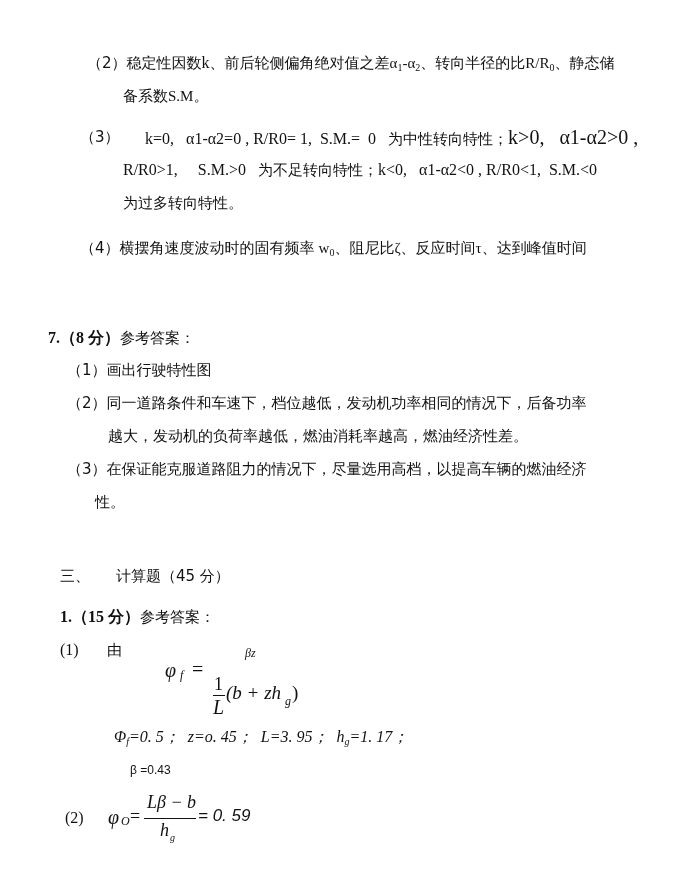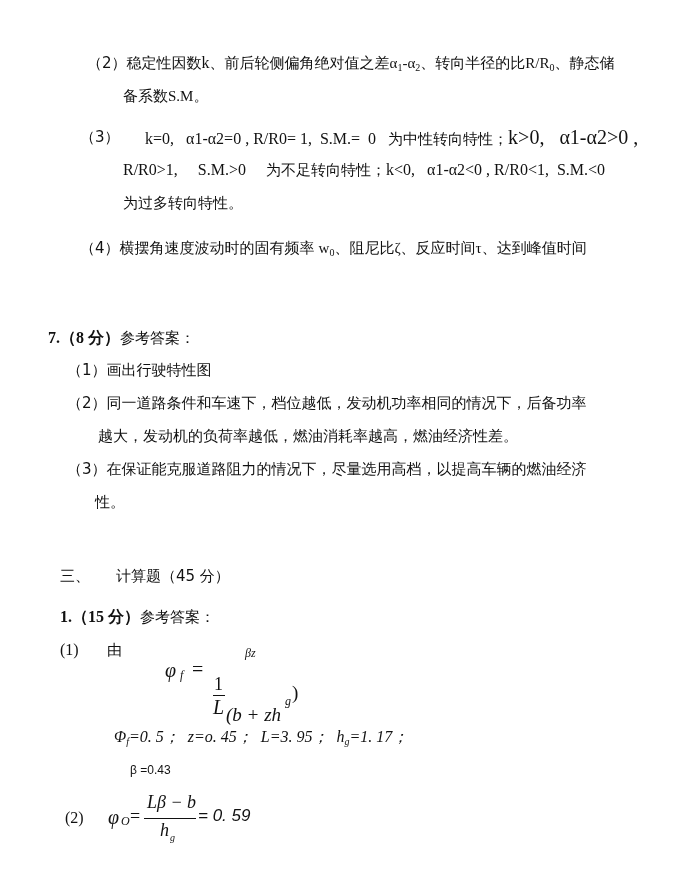--- a/index.html
+++ b/index.html
@@ -26,40 +26,40 @@
   <span>备系数</span><span class="serif">S.M</span><span>。</span>
 </div>
 
 <div class="line" style="left:80px; top:127px;">
   <span>（3）</span>
 </div>
 <div class="line" style="left:145px; top:127px;">
   <span class="serif" style="font-size:16px; white-space:pre">k=0,   α1-α2=0 , R/R0= 1,  S.M.=  0</span><span style="margin-left:12px">为中性转向特性；</span><span class="serif" style="font-size:20px; white-space:pre">k&gt;0,   α1-α2&gt;0 ,</span>
 </div>
 <div class="line" style="left:123px; top:160px;">
-  <span class="serif" style="font-size:16px; white-space:pre">R/R0&gt;1,     S.M.&gt;0</span><span style="margin-left:20px">为不足转向特性；</span><span class="serif" style="font-size:16px; white-space:pre">k&lt;0,   α1-α2&lt;0 , R/R0&lt;1,  S.M.&lt;0</span>
+  <span class="serif" style="font-size:16px; white-space:pre">R/R0&gt;1,     S.M.&gt;0</span><span style="margin-left:12px">为不足转向特性；</span><span class="serif" style="font-size:16px; white-space:pre">k&lt;0,   α1-α2&lt;0 , R/R0&lt;1,  S.M.&lt;0</span>
 </div>
 <div class="line" style="left:123px; top:193px;">
   <span>为过多转向特性。</span>
 </div>
 
 <div class="line" style="left:80px; top:238px;">
   <span>（4）</span><span>横摆角速度波动时的固有频率</span><span class="serif" style="margin-left:4px">w</span><sub class="serif">0</sub><span>、阻尼比</span><span class="serif">ζ</span><span>、反应时间</span><span class="serif">τ</span><span>、达到峰值时间</span>
 </div>
 
 <div class="line" style="left:48px; top:328px;">
   <span class="serif bold" style="font-size:16px">7.</span><span class="bold serif" style="font-size:16px">（8 分）</span><span>参考答案：</span>
 </div>
 <div class="line" style="left:67px; top:360px;">
   <span>（1）画出行驶特性图</span>
 </div>
 <div class="line" style="left:67px; top:393px;">
   <span>（2）同一道路条件和车速下，档位越低，发动机功率相同的情况下，后备功率</span>
 </div>
-<div class="line" style="left:98px; top:426px;">
+<div class="line" style="left:108px; top:426px;">
   <span>越大，发动机的负荷率越低，燃油消耗率越高，燃油经济性差。</span>
 </div>
 <div class="line" style="left:67px; top:459px;">
   <span>（3）在保证能克服道路阻力的情况下，尽量选用高档，以提高车辆的燃油经济</span>
 </div>
 <div class="line" style="left:95px; top:492px;">
   <span>性。</span>
 </div>
 
 <div class="line" style="left:60px; top:566px;">
@@ -78,21 +78,21 @@
 </div>
 
 <div>
   <span class="frac ital" style="left:165px; top:659px; font-size:20px;">φ</span>
   <span class="frac ital" style="left:180px; top:668px; font-size:12px;">f</span>
   <span class="frac" style="left:192px; top:658px; font-size:20px;">=</span>
   <span class="frac ital" style="left:245px; top:646px; font-size:12px;">βz</span>
   <span class="frac" style="left:214px; top:674px; font-size:18px;">1</span>
   <div class="bar" style="left:213px; top:695px; width:12px;"></div>
   <span class="frac ital" style="left:213px; top:696px; font-size:20px;">L</span>
-  <span class="frac ital" style="left:226px; top:682px; font-size:19px;margin-top:22px;">(b + zh</span>
+  <span class="frac ital" style="left:226px; top:682px; font-size:19px;">(b + zh</span>
   <span class="frac ital" style="left:285px; top:694px; font-size:12px;">g</span>
   <span class="frac" style="left:292px; top:682px; font-size:19px;">)</span>
 </div>
 
 <div class="line serif" style="left:114px; top:727px; font-size:16px;font-style:italic;">
   <span>Φ</span><sub>f</sub><span style="white-space:pre">=0. 5；  z=o. 45；  L=3. 95；  h</span><sub>g</sub><span>=1. 17；</span>
 </div>
 <div class="line" style="left:130px; top:760px; font-size:12px; font-family:'Liberation Sans', sans-serif;">
   <span>β =0.43</span>
 </div>

